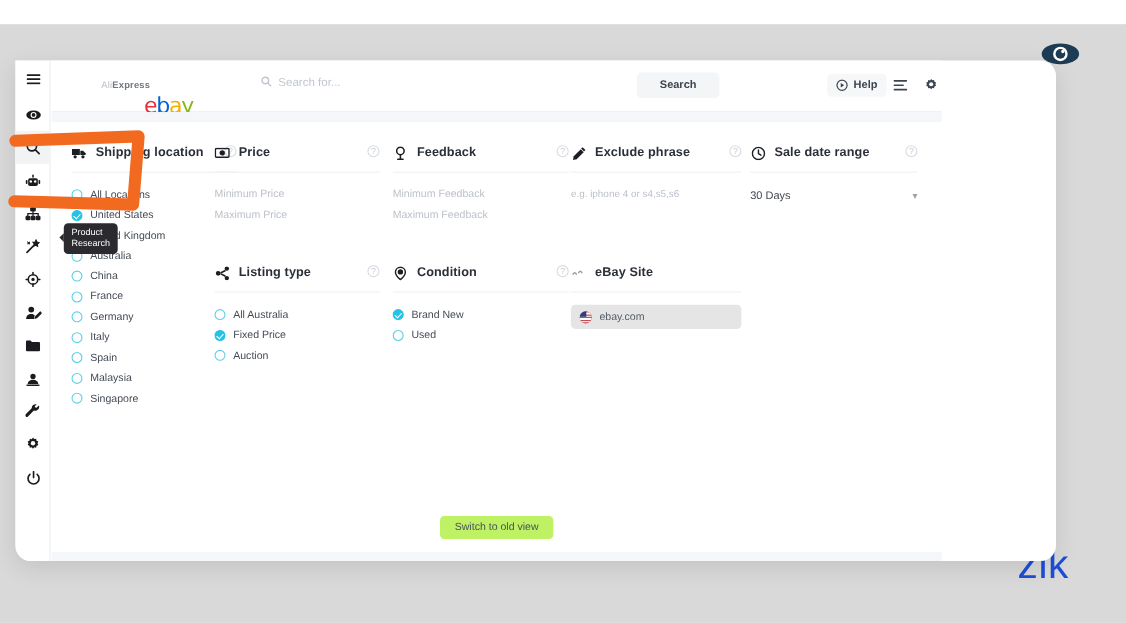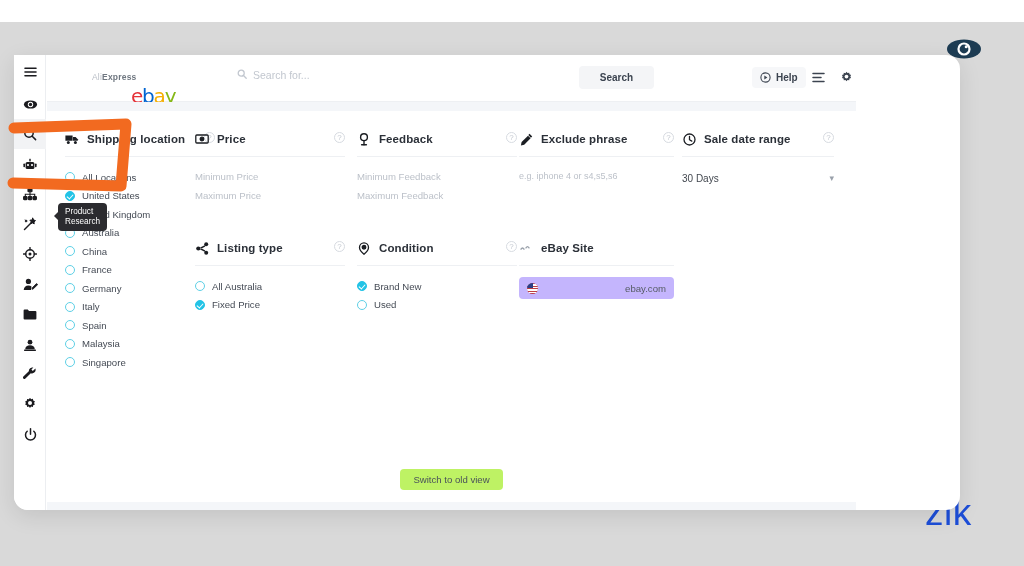--- a/index.html
+++ b/index.html
@@ -200,23 +200,23 @@
   .dropdown {
     margin-top: 11px;
     height: 20px;
     display: flex; align-items: center; justify-content: space-between;
     font-size: 10px; color: #42474f;
   }
   .chev { color: #9aa1ab; font-size: 9px; }
 
   .site-row {
     margin-top: 11px;
-    height: 22px; border-radius: 4px; background: #c4b5fd;
+    height: 22px; border-radius: 4px; background: #e5e5e5;
     display: flex; align-items: center; gap: 7px; padding: 0 8px;
-    font-size: 9.6px; color: #555b64; justify-content: space-between;
+    font-size: 9.6px; color: #555b64;
   }
   .flag {
     width: 11px; height: 11px; border-radius: 50%;
     overflow: hidden; flex: 0 0 auto; position: relative;
     background: #bd3d44;
   }
   .flag i {
     position: absolute; left: 0; width: 100%; height: 1.6px; background: #ffffff;
   }
   .flag .canton {
@@ -510,20 +510,24 @@
           <div class="rule"></div>
           <div class="opt-list">
             <div class="opt">
                 <span class="radio"></span>
                 <span class="opt-label">All Australia</span>
               </div>
             <div class="opt">
                 <span class="radio sel"></span>
                 <span class="opt-label">Fixed Price</span>
               </div>
+            <div class="opt">
+                <span class="radio"></span>
+                <span class="opt-label">Auction</span>
+              </div>
           </div>
         </div>
 
         <div class="col c3">
           <div class="sec-head">
             <span class="ico">
               <svg width="12" height="13" viewBox="0 0 12 13" fill="none" stroke="#1b1e23" stroke-width="1.4">
                 <circle cx="6" cy="4.2" r="3.4"></circle>
                 <path d="M3.6 11.8h4.8" stroke-linecap="round"></path>
                 <path d="M6 7.8v4" stroke-linecap="round"></path>

